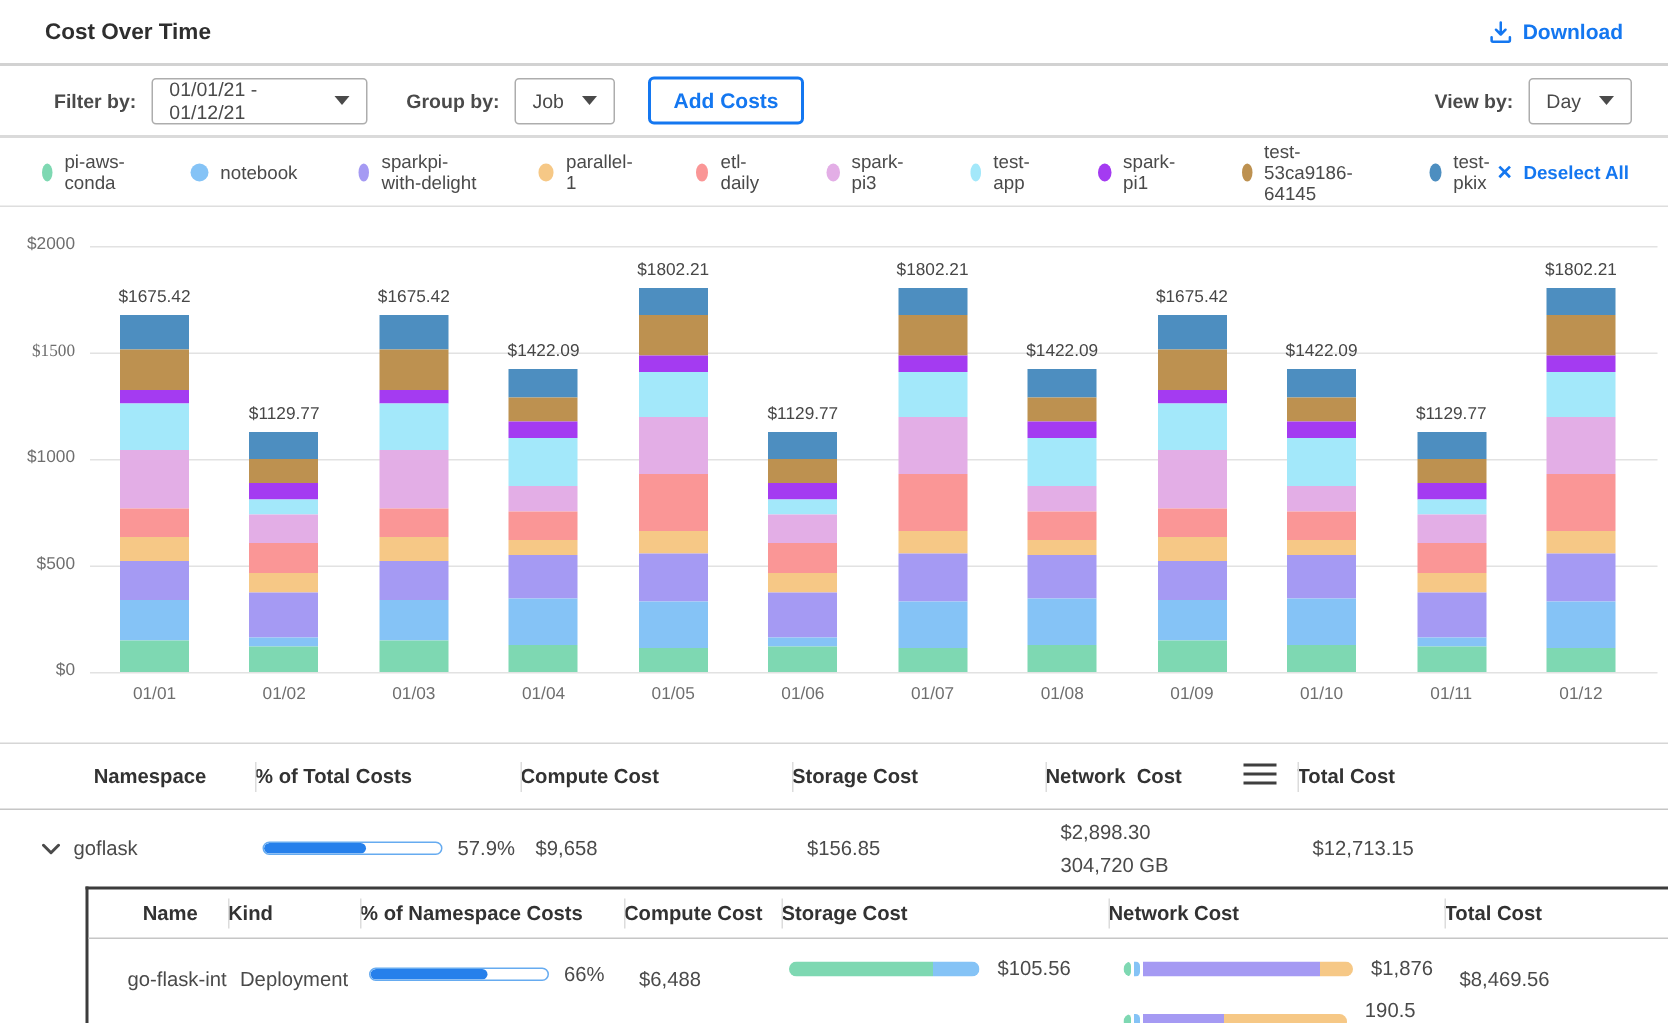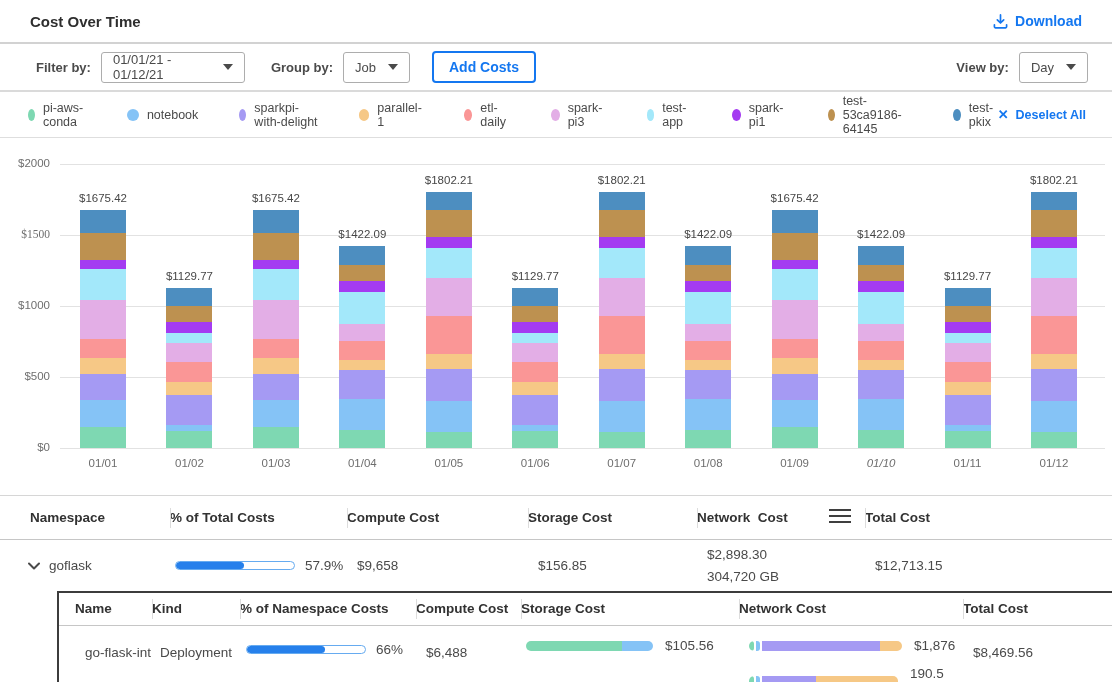--- a/index.html
+++ b/index.html
@@ -45,21 +45,21 @@
   .bar { position:absolute; bottom:0; width:46px; display:flex; flex-direction:column-reverse; }
   .bar-total { position:absolute; font-size:11.5px; color:#464646; text-align:center; width:80px; }
   .xtick { position:absolute; top:319px; width:80px; text-align:center; font-size:11.5px; color:#6e6e6e; }
 
   
   .tablewrap { border-top:1px solid #d6d6d6; }
   .thead { display:grid; grid-template-columns:170px 177px 181px 169px 168px 217px;
     height:44px; align-items:center; border-bottom:1px solid #c6c6c6; }
   .th { font-size:13.5px; font-weight:bold; color:#323232; padding-left:0; position:relative;
     height:22px; line-height:22px; white-space:pre; }
-  .th.first { padding-left:30px; }
+  .th.first { padding-left:30px;text-align:center; }
   .th .vdiv { position:absolute; left:0; top:1px; width:1px; height:20px; background:#dcdcdc; }
   .hamburger { position:absolute; right:14px; top:2px; width:22px; cursor:pointer; }
   .hamburger span { display:block; height:2.5px; background:#3f3f3f; margin-bottom:3.5px; }
 
   .nsrow { display:grid; grid-template-columns:170px 177px 181px 169px 168px 217px;
     height:51px; align-items:center; font-size:13.5px; color:#4a4a4a; }
   .ns-name { display:flex; align-items:center; gap:9px; padding-left:28px; cursor:pointer; }
   .pctcell { display:flex; align-items:center; gap:10px; padding-left:5px; }
   .pill { width:120px; height:9px; border:1px solid #66abf0; border-radius:5px; background:#fff;
     position:relative; overflow:hidden; }
@@ -332,21 +332,21 @@
   <div id="xaxis">
       <div class="xtick" style="left: 63px;">01/01</div>
       <div class="xtick" style="left: 149.45px;">01/02</div>
       <div class="xtick" style="left: 235.9px;">01/03</div>
       <div class="xtick" style="left: 322.35px;">01/04</div>
       <div class="xtick" style="left: 408.8px;">01/05</div>
       <div class="xtick" style="left: 495.25px;">01/06</div>
       <div class="xtick" style="left: 581.7px;">01/07</div>
       <div class="xtick" style="left: 668.15px;">01/08</div>
       <div class="xtick" style="left: 754.6px;">01/09</div>
-      <div class="xtick" style="left: 841.05px; font-style: italic;">01/10</div>
+      <div class="xtick" style="left: 841.05px;">01/10</div>
       <div class="xtick" style="left: 927.5px;">01/11</div>
       <div class="xtick" style="left: 1013.95px;">01/12</div>
     </div>
 <div class="bar-total" style="left: 63px; top: 54.0904px;">$1675.42</div>
     <div class="bar-total" style="left: 149.45px; top: 131.573px;">$1129.77</div>
     <div class="bar-total" style="left: 235.9px; top: 54.0904px;">$1675.42</div>
     <div class="bar-total" style="left: 322.35px; top: 90.0632px;">$1422.09</div>
     <div class="bar-total" style="left: 408.8px; top: 36.0862px;">$1802.21</div>
     <div class="bar-total" style="left: 495.25px; top: 131.573px;">$1129.77</div>
     <div class="bar-total" style="left: 581.7px; top: 36.0862px;">$1802.21</div>

